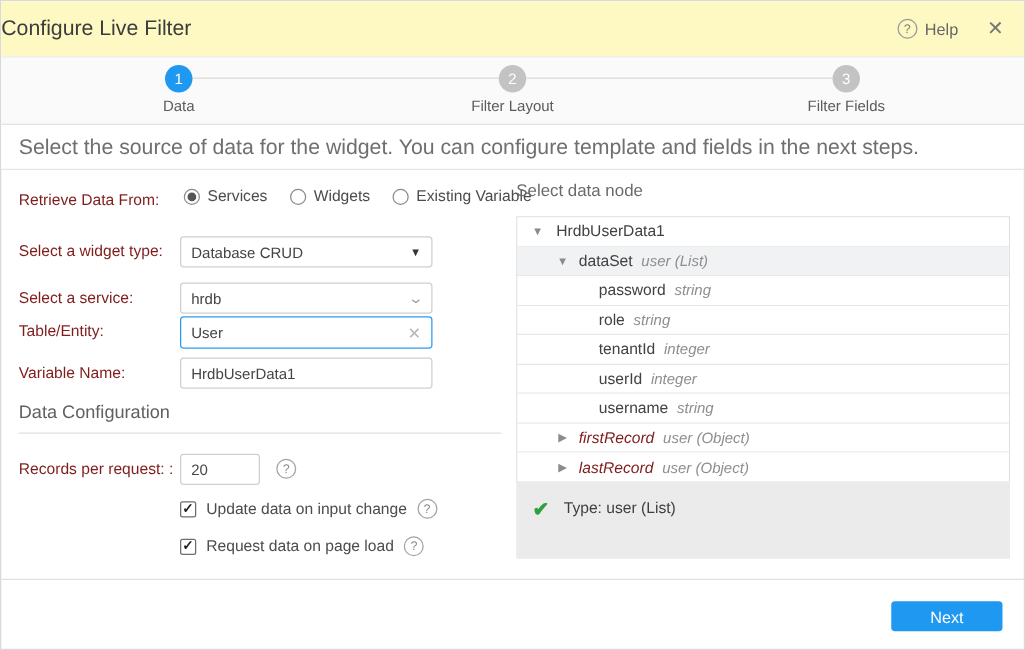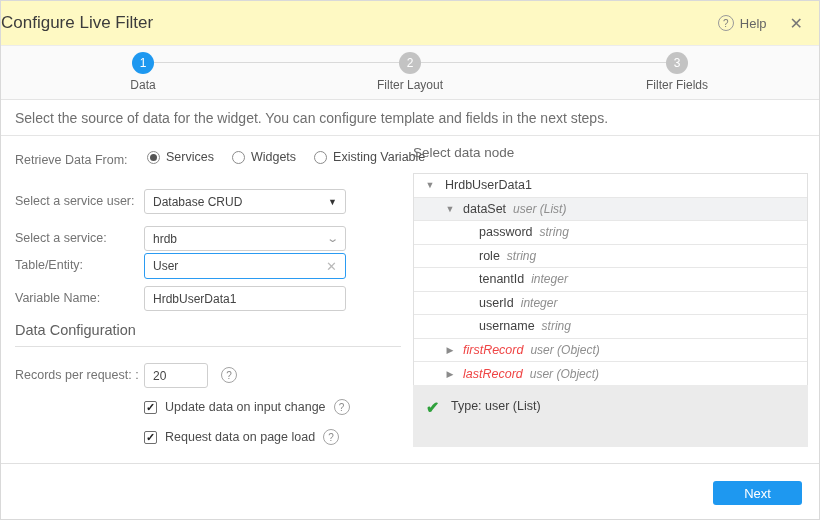--- a/index.html
+++ b/index.html
@@ -17,26 +17,26 @@
 
   
   .stepper { position:absolute; left:0; top:44px; right:0; height:55px; background:#fafafa; border-top:1px solid #ececec; border-bottom:1px solid #e4e4e4; }
   .step-circle { position:absolute; top:50px-; width:22px; height:22px; border-radius:50%; color:#fff; font-size:12px; display:flex; align-items:center; justify-content:center; top:6px; }
   .step-circle.active { background:#1e98f0; }
   .step-circle.inactive { background:#c3c3c3; }
   .step-line { position:absolute; top:16px; height:1px; background:#d9d9d9; }
   .step-label { position:absolute; top:32px; font-size:12px; color:#5b5b5b; text-align:center; width:120px; }
 
   
-  .desc { position:absolute; left:0; top:99px; right:0; height:36px; display:flex; align-items:center; padding-left:14px; font-size:14px; color:#6f6f6f; border-bottom:1px solid #e5e5e5; background:#fff; }
+  .desc { position:absolute; left:0; top:99px; right:0; height:36px; display:flex; align-items:center; padding-left:14px; font-size:17px; color:#6f6f6f; border-bottom:1px solid #e5e5e5; background:#fff; }
 
   .content { position:absolute; left:0; top:135px; right:0; bottom:0; }
 
   
-  .flabel { position:absolute; left:14px; font-size:12.5px; color:#737373; }
+  .flabel { position:absolute; left:14px; font-size:12.5px; color:#7f1d1d; }
   .ctl { position:absolute; left:143px; width:202px; height:25px; border:1px solid #cfcfcf; border-radius:3px; background:#fff; font-size:12px; color:#444; display:flex; align-items:center; padding:0 8px; }
   .radio-row { position:absolute; left:146px; top:14px; display:flex; align-items:center; gap:18px; font-size:12.5px; color:#4c4c4c; }
   .radio { display:flex; align-items:center; gap:6px; cursor:pointer; }
   .rdot { width:13px; height:13px; border-radius:50%; border:1px solid #8b8b8b; display:inline-flex; align-items:center; justify-content:center; background:#fff; }
   .rdot.sel::after { content:""; width:7px; height:7px; border-radius:50%; background:#555; }
   .ddarrow { margin-left:auto; font-size:9px; color:#333; }
   .chev { margin-left:auto; font-size:11px; color:#9a9a9a; transform:scaleX(1.4); }
   .clearx { margin-left:auto; font-size:13px; color:#b9b9b9; }
   input.txt { position:absolute; left:143px; width:202px; height:25px; border:1px solid #cfcfcf; border-radius:3px; font-size:12px; color:#444; padding:0 8px; font-family:"Liberation Sans",sans-serif; outline:none; }
   .focus-blue { border:1px solid #2a9bf2 !important; }
@@ -50,21 +50,21 @@
   .dn-title { position:absolute; left:412px; top:9px; font-size:13.5px; color:#6a6a6a; }
   .tree { position:absolute; left:412px; top:37px; width:395px; border:1px solid #e0e0e0; background:#fff; }
   .trow { height:23.5px; display:flex; align-items:center; border-bottom:1px solid #e7e7e7; font-size:12.5px; color:#464646; cursor:pointer; background:#fff; }
   .trow:last-child { border-bottom:none; }
   .trow.selected { background:#f1f2f3; }
   .caret { font-size:9px; color:#8b8b8b; width:12px; display:inline-block; text-align:center; }
   .ind0 .caret { margin-left:10px; } .ind0 .tname { margin-left:9px; }
   .ind1 .caret { margin-left:30px; } .ind1 .tname { margin-left:7px; }
   .ind2 .tname { margin-left:65px; }
   .tname { color:#424242; }
-  .tname.ital { font-style:italic; color:#ef4444; }
+  .tname.ital { font-style:italic; color:#7f1d1d; }
   .ttype { font-style:italic; color:#8e8e8e; font-size:12px; margin-left:7px; }
   .bindmsg { position:absolute; left:412px; top:249px; width:395px; height:62px; background:#ebebeb; padding:11px 14px 0 13px; }
   .bindmsg .chkmark { position:absolute; left:13px; top:13px; color:#2fa13c; font-size:16px; font-weight:bold; }
   .bindline { margin-left:25px; font-size:12.5px; color:#3f3f3f; line-height:21px; }
 
   
   .foot-line { position:absolute; left:0; right:0; top:327px; height:1px; background:#e0e0e0; }
   .btn { position:absolute; top:345px; height:24px; border:none; border-radius:3px; color:#fff; font-size:13px; font-family:"Liberation Sans",sans-serif; cursor:pointer; }
   .btn-cancel { left:610px; width:90px; background:#7f7f7f; }
   .btn-next { left:712px; width:89px; background:#1e98f0; }
@@ -109,21 +109,21 @@
       <span class="radio">
         <span class="rdot"></span>
         <span>Widgets</span>
       </span>
       <span class="radio">
         <span class="rdot"></span>
         <span>Existing Variable</span>
       </span>
     </div>
 
-    <div class="flabel" style="top:58px;">Select a service user:</div>
+    <div class="flabel" style="top:58px;">Select a widget type:</div>
     <div class="ctl" style="top:53px;">
       <span>Database CRUD</span>
       <span class="ddarrow">▼</span>
     </div>
 
     <div class="flabel" style="top:95px;">Select a service:</div>
     <div class="ctl" style="top:90px;gap:44px;">
       <span>hrdb</span>
       <span class="chev">⌄</span>
     </div>

